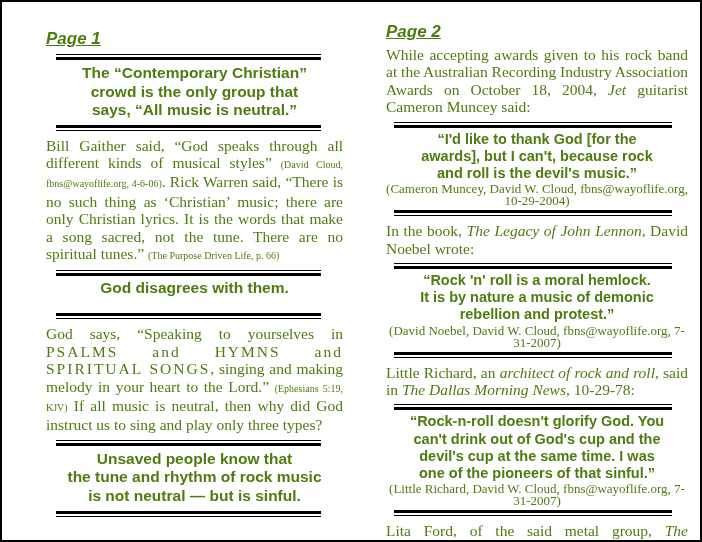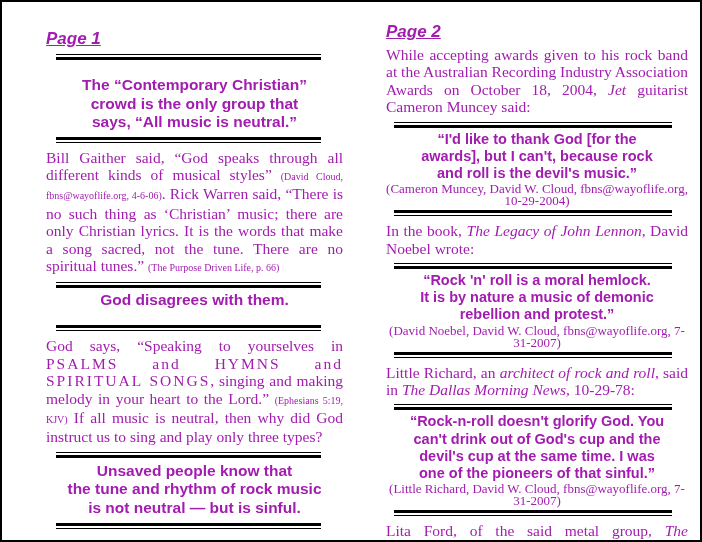--- a/index.html
+++ b/index.html
@@ -2,21 +2,21 @@
 <html><head>
 <meta charset="utf-8">
 <style>
   html,body { margin:0; padding:0; background:#ffffff; }
   .sheet {
     position:relative;
     width:702px; height:542px;
     box-sizing:border-box;
     background:#ffffff;
     border:2px solid #000;
-    color:#a21caf;
+    color:#4d7c0f;
     overflow:hidden;
     text-decoration:underline;
   }
   .col { position:absolute; top:0; }
   .col-left  { left:44px;  width:297px; }
   .col-right { left:384px; width:302px; }
 
   .page-title {
     font-family:"Liberation Sans", sans-serif;
     font-weight:bold; font-style:italic;
@@ -41,21 +41,21 @@
 
   .rule-open  { height:2px; border-top:1px solid #000; border-bottom:3px solid #000; }
   .rule-close { height:2px; border-top:3px solid #000; border-bottom:1px solid #000; }
   .col-left  .rule-open, .col-left  .rule-close { margin-left:10px; margin-right:22px; }
   .col-right .rule-open, .col-right .rule-close { margin-left:8px;  margin-right:16px; }
 
   .box-head {
     font-family:"Liberation Sans", sans-serif;
     font-weight:bold; text-align:center;
   }
-  .headline { font-size:15.5px; line-height:18.5px; padding:16px 0 5px; }
+  .headline { font-size:15.5px; line-height:18.5px; padding:4px 0 5px; }
   .sub-head { font-size:15.5px; line-height:18px;  padding:3px 0 16px; }
   .closing  { font-size:15.5px; line-height:18.5px; padding:4px 0 6px; }
 
   .quote {
     font-family:"Liberation Sans", sans-serif;
     font-weight:bold; text-align:center;
     font-size:14.5px; line-height:17.2px;
     padding:3px 2px 0;
   }
   .quote-cite {

